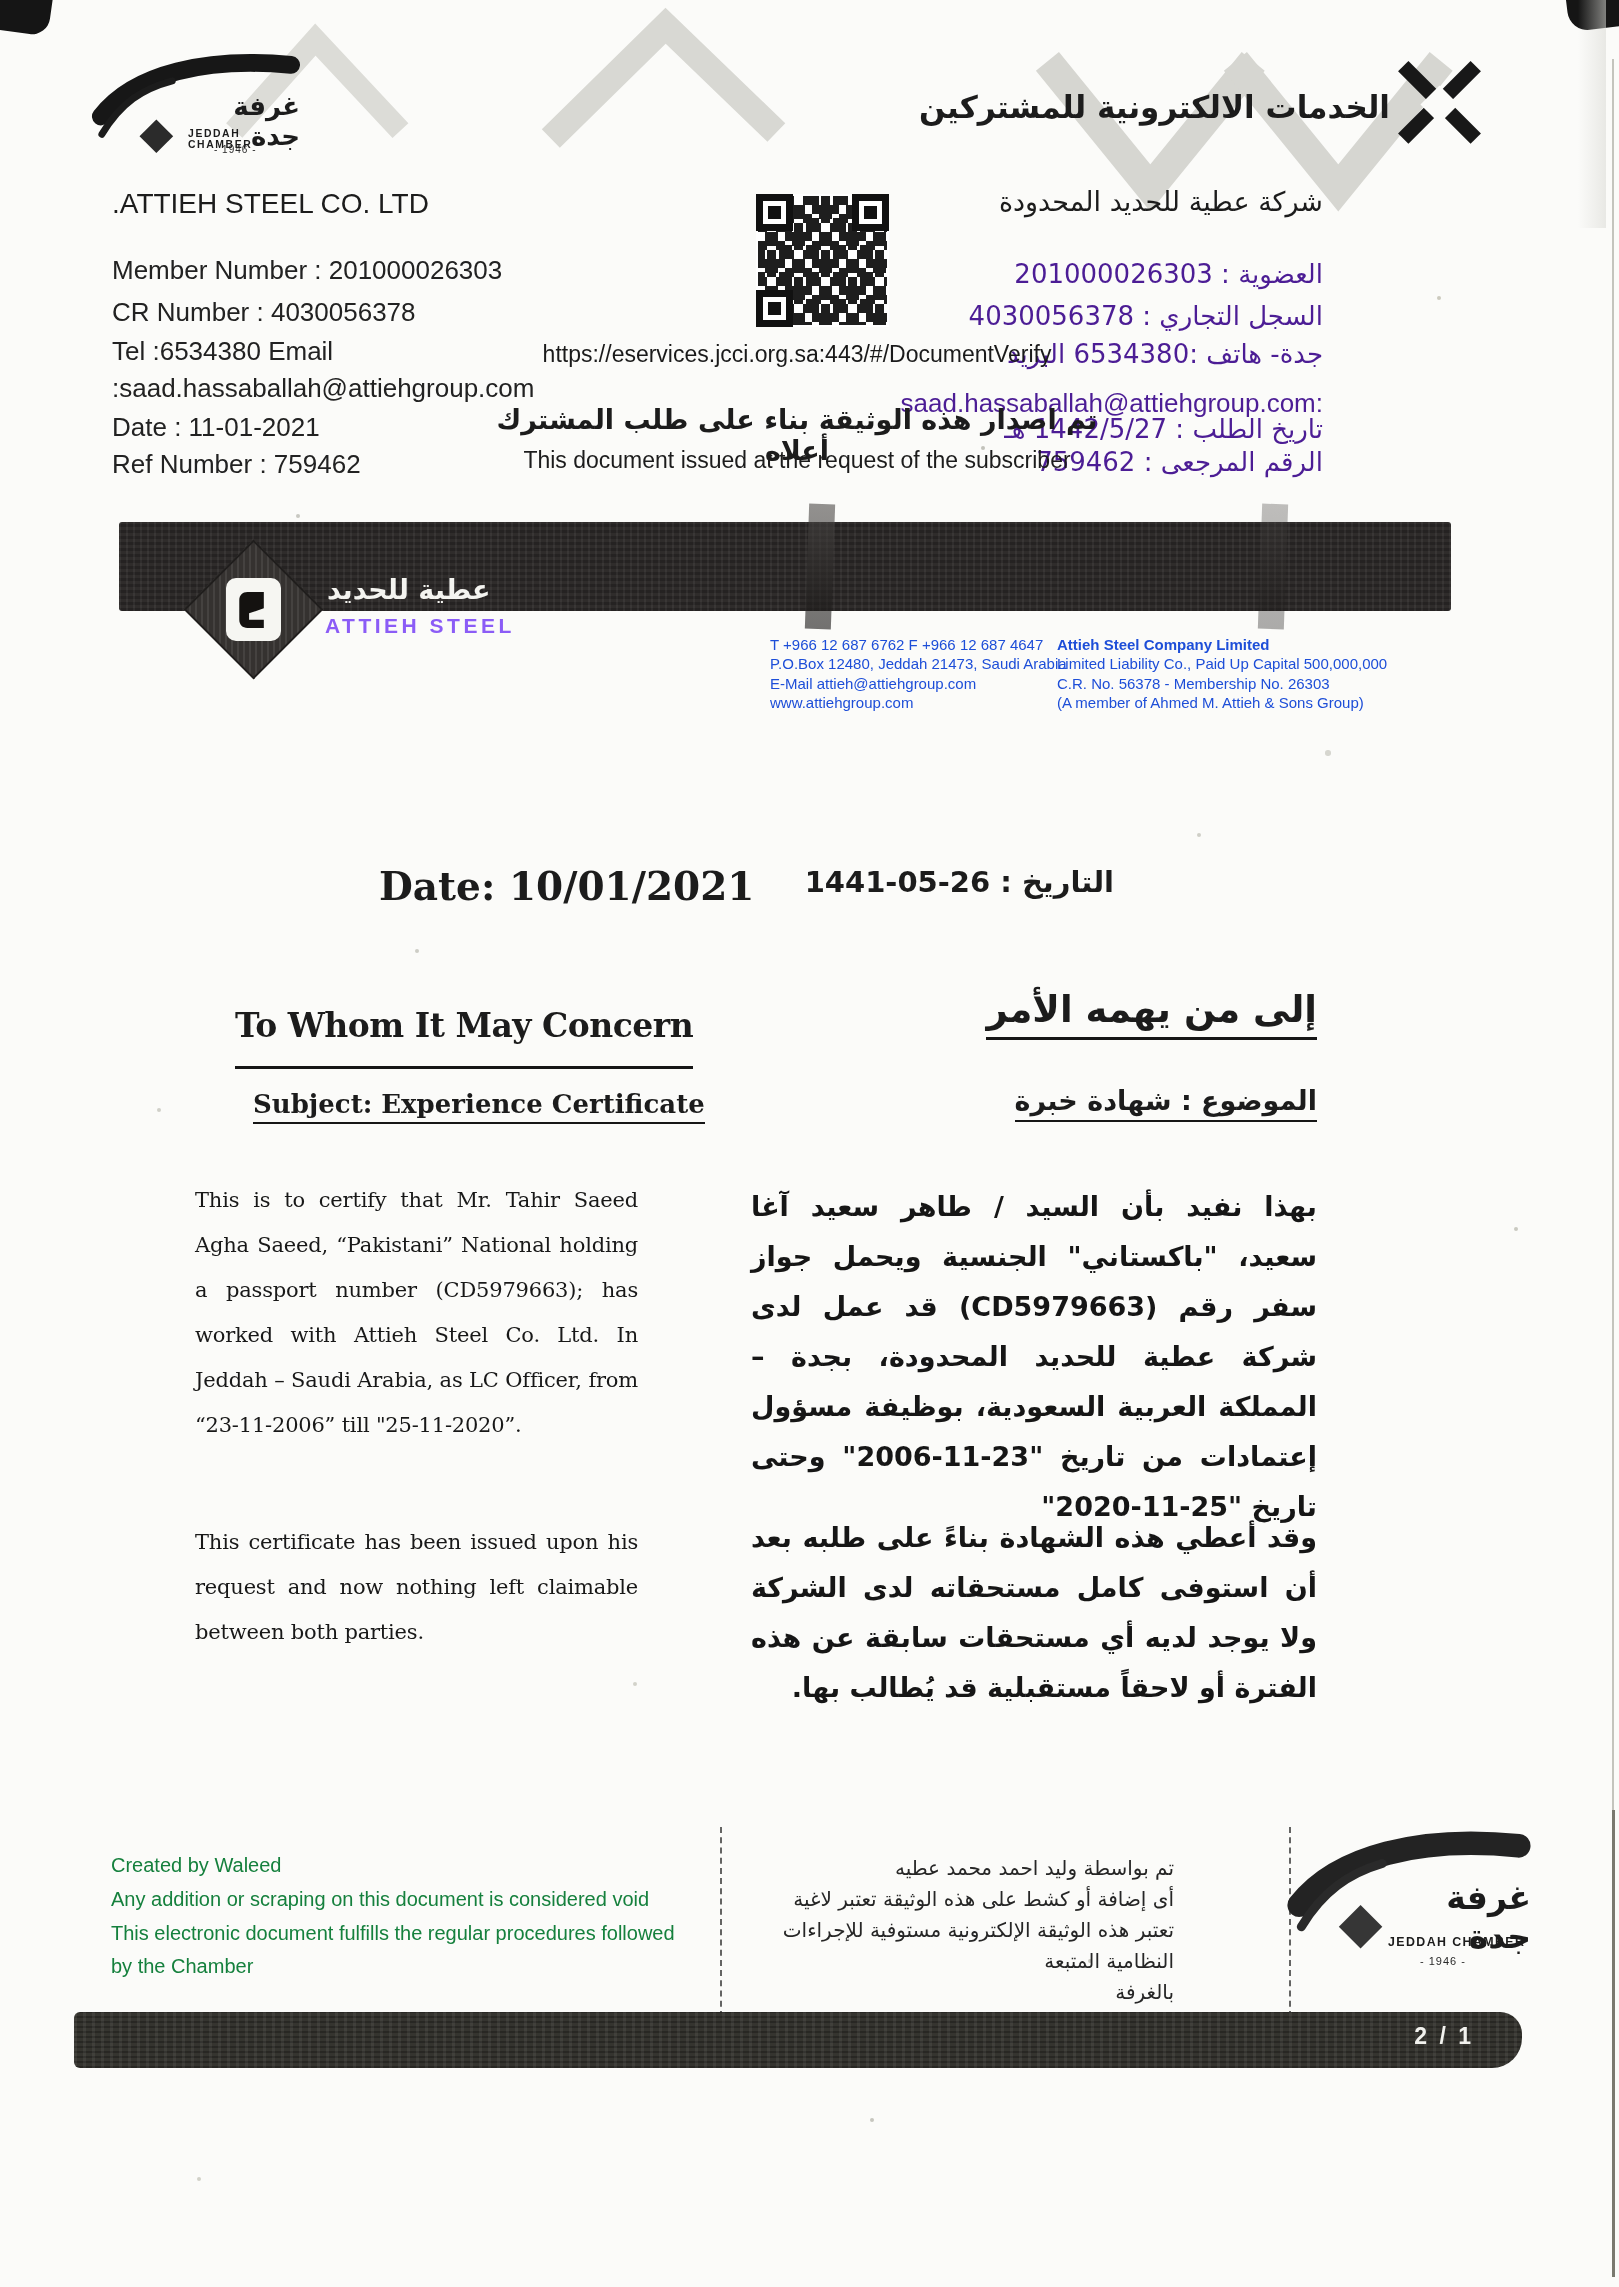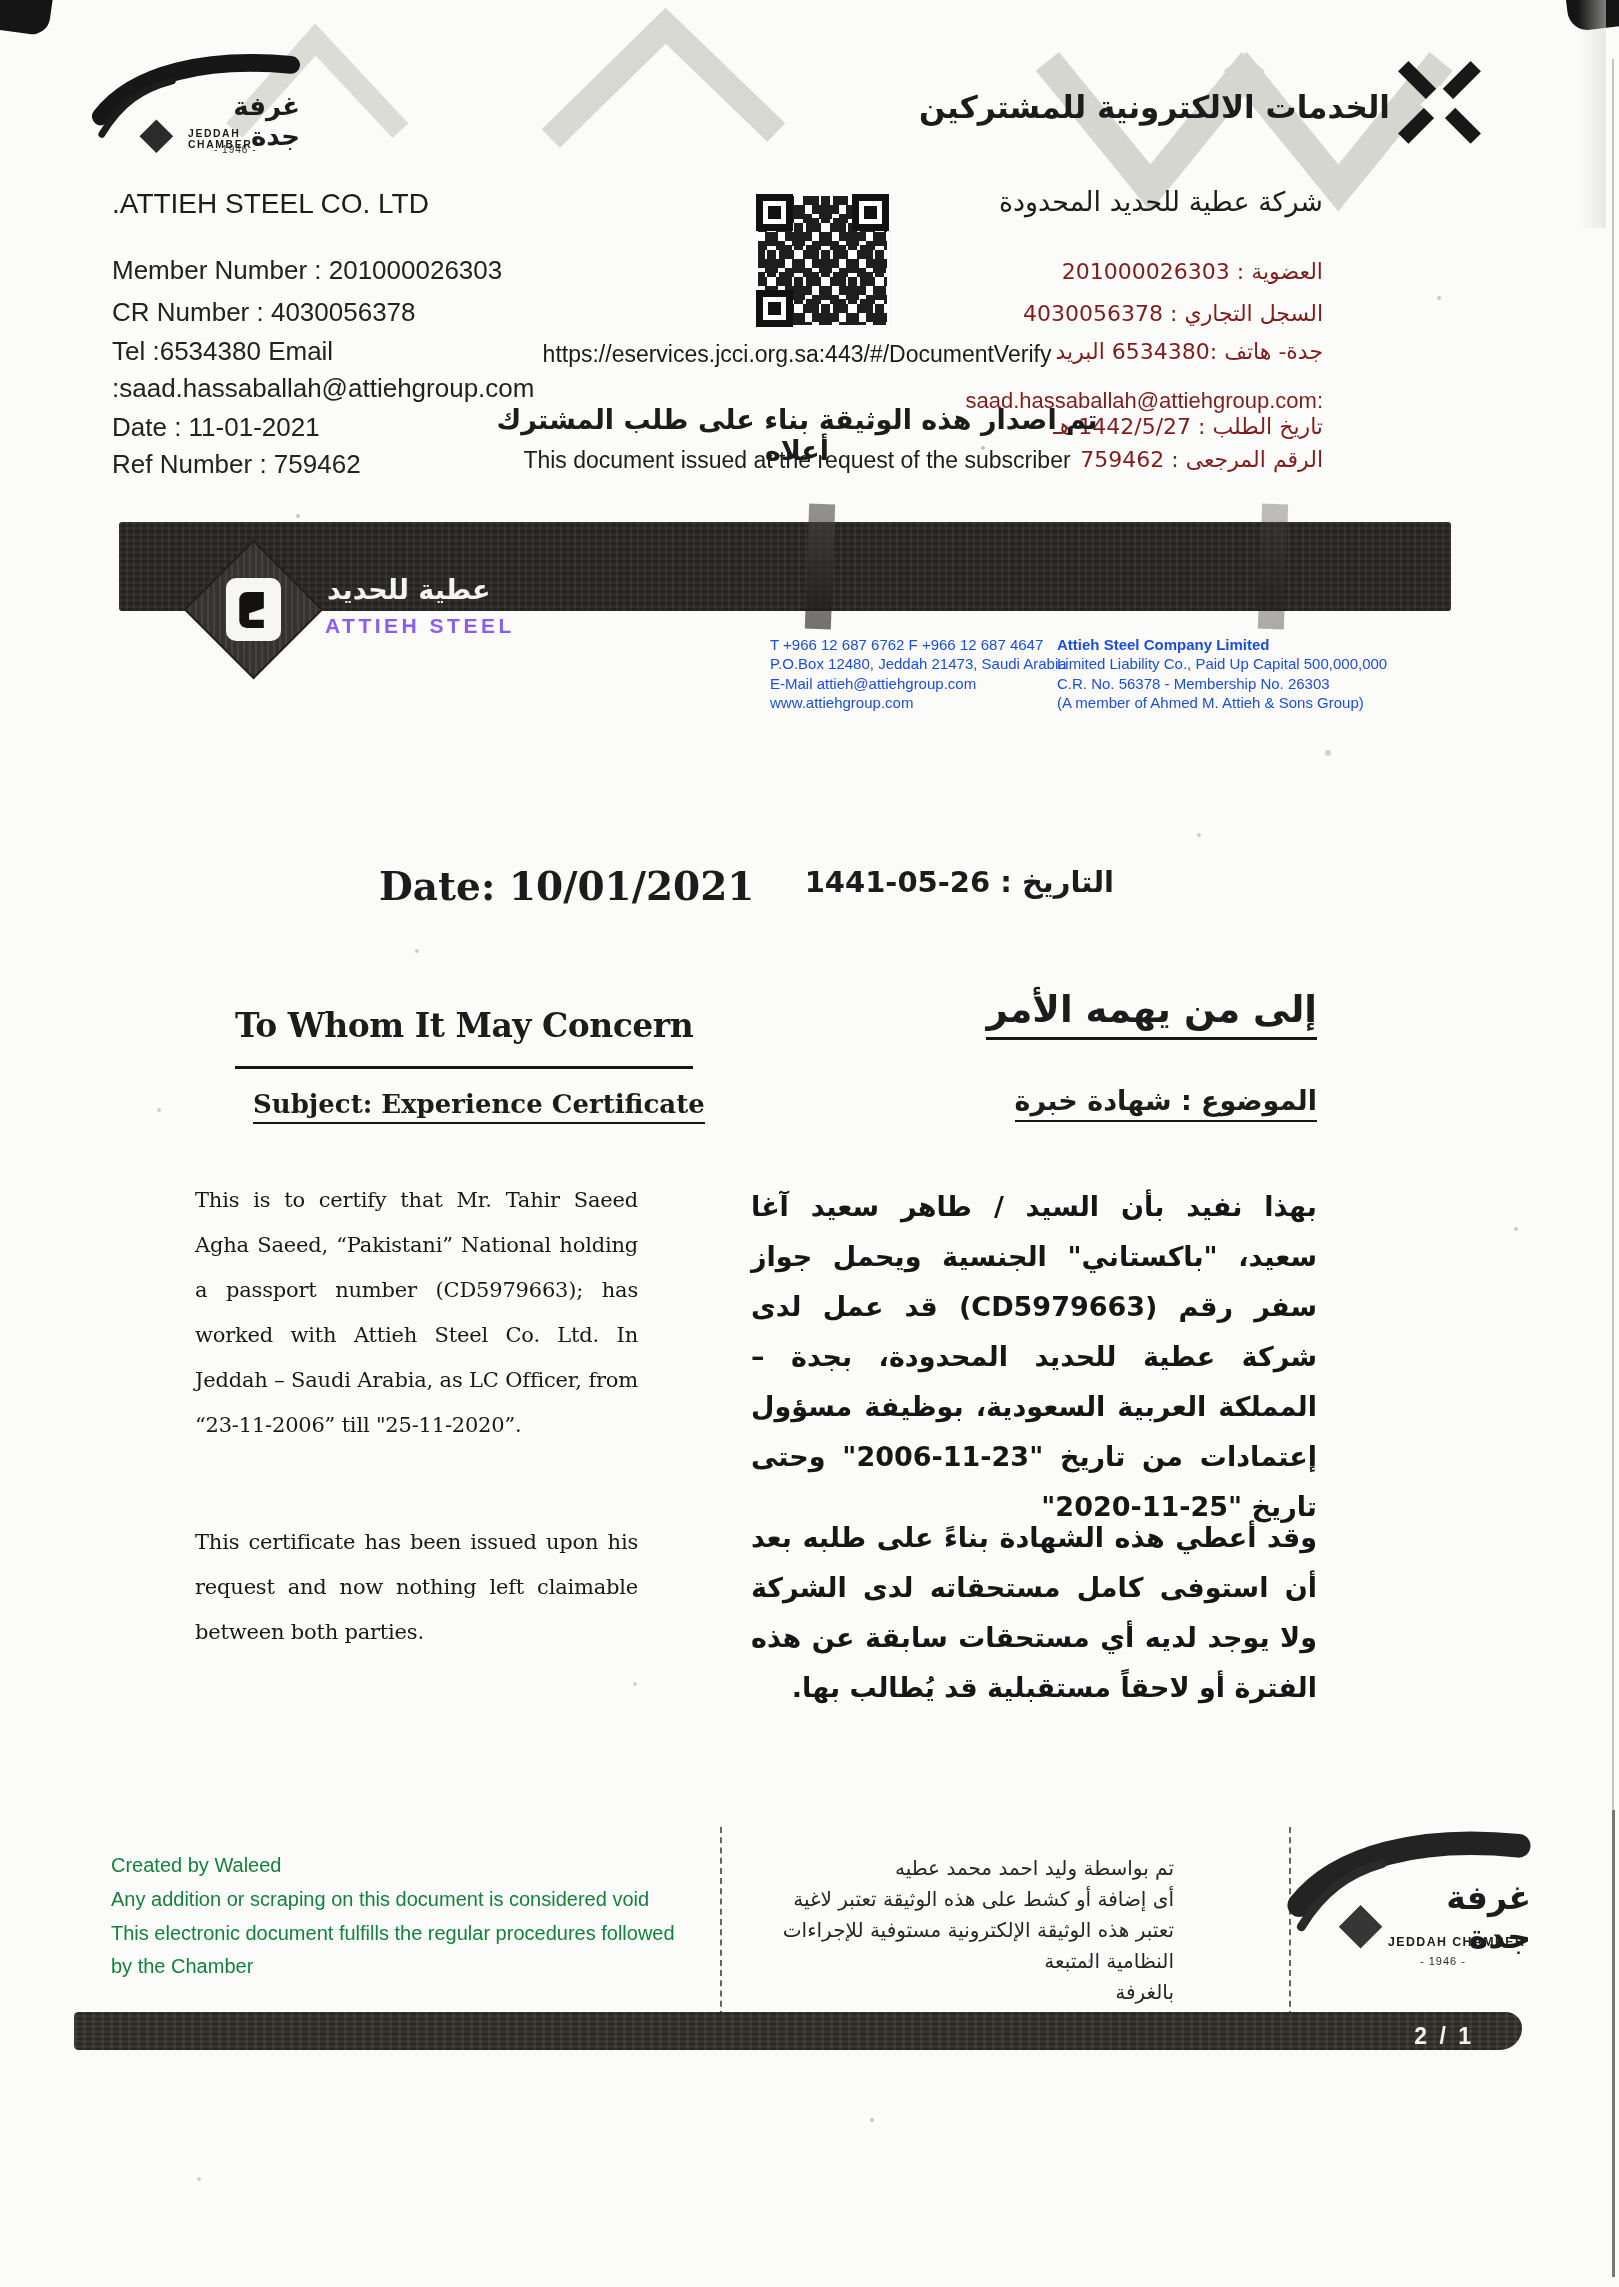--- a/index.html
+++ b/index.html
@@ -41,21 +41,21 @@
   .logo-bottom{left:1283px;top:1828px;width:248px;height:173px;}
   .logo-bottom .cal{left:109px;top:50px;font-size:33px;}
   .logo-bottom .sub{left:105px;top:107px;font-size:12.4px;letter-spacing:1.4px;}
   .logo-bottom .yr{left:137px;top:127px;font-size:11px;letter-spacing:1px;}
 
   
   .esvc-title{right:230px;top:89px;font-size:31px;font-weight:bold;direction:rtl;}
   .company-ar{right:297px;top:186px;font-size:27px;direction:rtl;}
   .company-en{left:112px;top:188px;font-size:28px;}
   .ldet{left:112px;font-size:26px;color:#222;}
-  .rdet{right:297px;font-size:22px;color:#7f1d1d;direction:rtl;}
+  .rdet{right:297px;font-size:26px;color:#4c1d95;direction:rtl;}
   .rdet.ltr{direction:ltr;}
 
   
   .qr{left:756px;top:194px;width:133px;height:133px;background:#fff;}
   .qr-noise{position:absolute;inset:2px;opacity:.95;background:
       repeating-conic-gradient(#121212 0% 25%, transparent 0% 50%) 0px 0px/18px 18px,
       repeating-conic-gradient(transparent 0% 25%, #121212 0% 50%) 7px 9px/27px 27px;}
   .finder{position:absolute;width:37px;height:37px;border:7px solid #111;background:#fff;box-sizing:border-box;}
   .finder i{display:block;width:13px;height:13px;background:#111;margin:5px;}
   .finder.tl{left:0;top:0;} .finder.tr{right:0;top:0;} .finder.bl{left:0;bottom:0;}
@@ -103,21 +103,21 @@
   .p-en1{top:1178px;} .p-ar1{top:1182px;}
   .p-en2{top:1520px;} .p-ar2{top:1513px;}
 
   
   .foot-left{left:111px;top:1849px;width:579px;font-size:20px;line-height:33px;color:#15803d;}
   .foot-left div{margin-bottom:1px;}
   .dash-sep{position:absolute;top:1827px;height:190px;border-left:2px dashed #4a4a4a;opacity:.85;}
   .sep-1{left:720px;} .sep-2{left:1289px;}
   .foot-center{left:738px;top:1853px;width:436px;font-size:20px;line-height:31px;
     direction:rtl;text-align:right;color:#262626;}
-  .bottom-bar{left:74px;top:2012px;width:1448px;height:38px;background:#35342f;
+  .bottom-bar{left:74px;top:2012px;width:1448px;height:56px;background:#35342f;
     border-radius:6px 22px 30px 6px;
     background-image:repeating-linear-gradient(90deg,rgba(255,255,255,.06) 0 3px,transparent 3px 9px),
                      repeating-linear-gradient(0deg,rgba(0,0,0,.25) 0 2px,transparent 2px 5px);}
   .page-num{position:absolute;right:48px;top:11px;color:#f2f2ee;font-size:23px;font-weight:bold;letter-spacing:3px;}
 </style>
 </head>
 <body>
 
 <div class="page">
 

